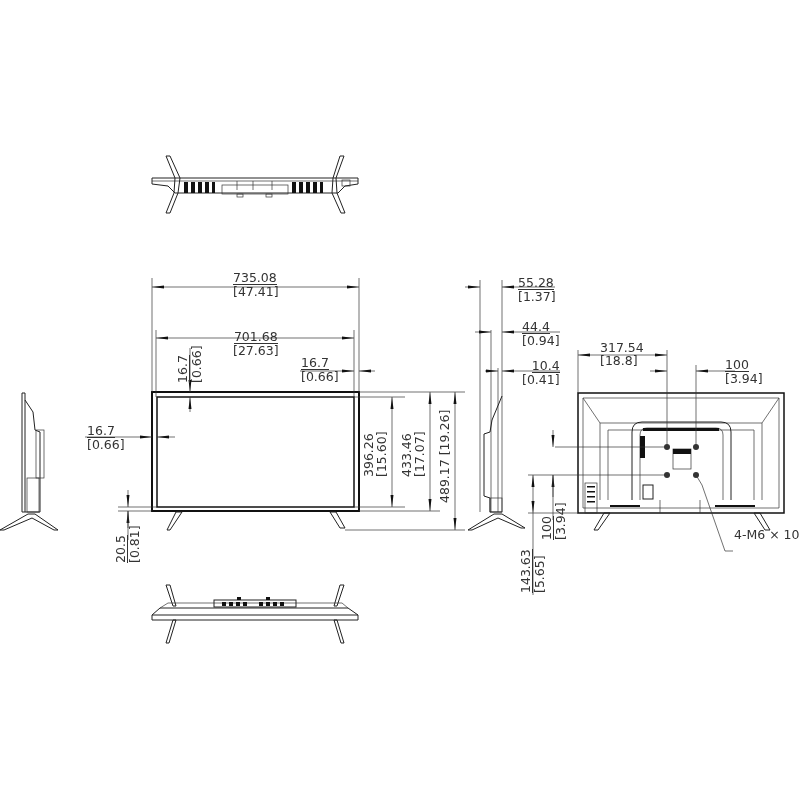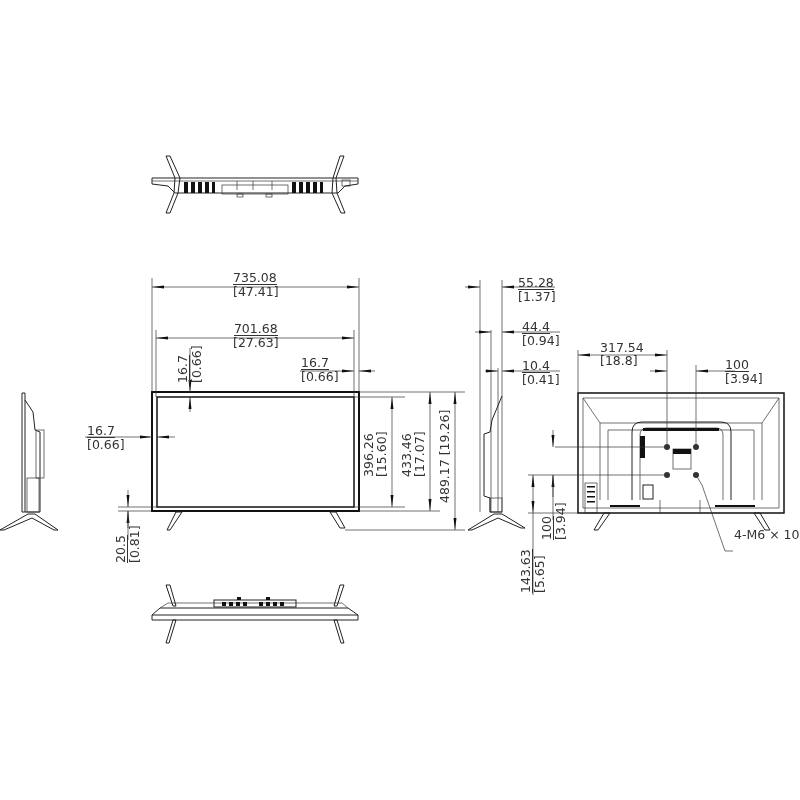--- a/index.html
+++ b/index.html
@@ -198,21 +198,21 @@
     <path class="ln" d="M340,585 L344,585 L337,606 L334,606 Z"></path>
     <path class="ln" d="M173,620 L176,620 L169,643 L166,643 Z"></path>
     <path class="ln" d="M334,620 L337,620 L344,643 L341,643 Z"></path>
   </g>
 </svg>
 
 <div class="label" style="left:233px; top:271px; ">
   <div class="ul">735.08</div>
   <div>[47.41]</div>
 </div>
-<div class="label" style="left:233px; top:322px; text-align:center;">
+<div class="label" style="left:233px; top:330px; text-align:center;">
   <div class="ul">701.68</div>
   <div>[27.63]</div>
 </div>
 <div class="label rot" style="left:176px; top:383px;">
   <div class="ul">16.7</div>
   <div>[0.66]</div>
 </div>
 <div class="label" style="left:301px; top:356px;">
   <div class="ul">16.7</div>
   <div>[0.66]</div>
@@ -239,21 +239,21 @@
   <span>[19.26]</span>
 </div>
 <div class="label" style="left:518px; top:276px;">
   <div class="ul">55.28</div>
   <div>[1.37]</div>
 </div>
 <div class="label" style="left:522px; top:320px;">
   <div class="ul">44.4</div>
   <div>[0.94]</div>
 </div>
-<div class="label" style="left:522px; top:359px;">
+<div class="label" style="left:522px; top:359px;text-align:right;">
   <div class="ul">10.4</div>
   <div>[0.41]</div>
 </div>
 <div class="label" style="left:600px; top:341px;">
   <div>317.54</div>
   <div>[18.8]</div>
 </div>
 <div class="label" style="left:725px; top:358px;">
   <div class="ul">100</div>
   <div>[3.94]</div>

